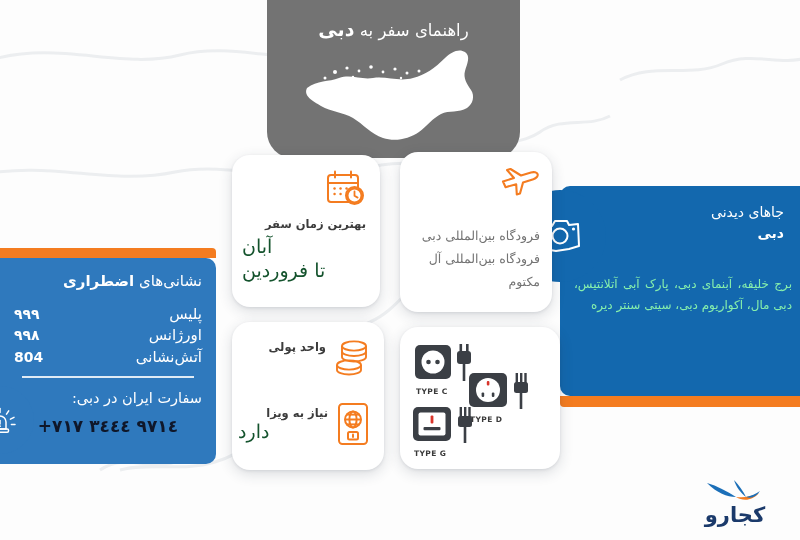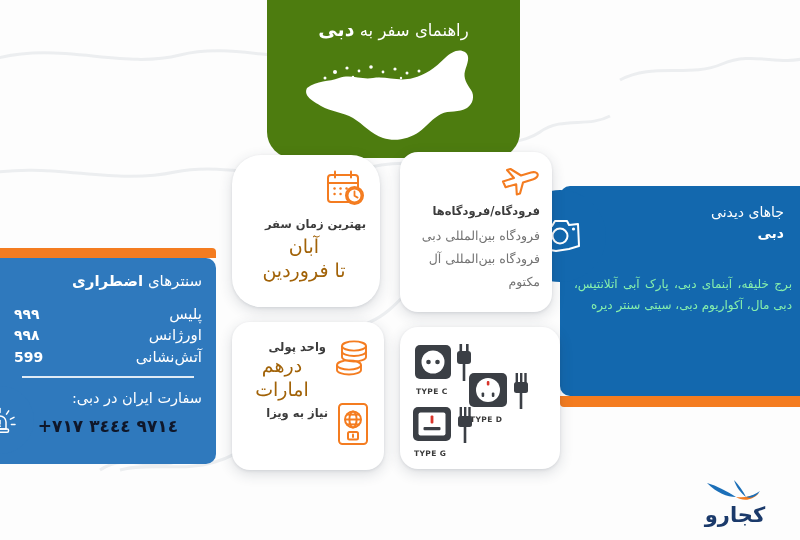--- a/index.html
+++ b/index.html
@@ -10,21 +10,21 @@
   }
   .stage{position:absolute;inset:0;width:800px;height:540px;overflow:hidden;background:#fdfdfd;}
 
   
   .bg-map{position:absolute;inset:0;width:800px;height:540px;z-index:0;}
   .bg-map svg{width:100%;height:100%;display:block;}
 
   
   .header-block{
     position:absolute;left:267px;top:0;width:253px;height:158px;
-    background:#4d7c0f;z-index:2;
+    background:#737373;z-index:2;
     border-bottom-left-radius:26px;border-bottom-right-radius:26px;
   }
   .header-title{
     position:absolute;top:18px;left:0;right:0;text-align:center;
     color:#ffffff;font-size:16.5px;letter-spacing:0;direction:rtl;
     font-weight:400;
   }
   .header-title b{font-weight:700;font-size:19px;}
   .uae-map{position:absolute;left:28px;top:44px;width:200px;height:108px;}
   .uae-map svg{width:100%;height:100%;display:block;}
@@ -87,28 +87,28 @@
     position:absolute;left:-46px;top:4px;width:92px;height:92px;border-radius:50%;
     background:#1368ae;display:flex;align-items:center;justify-content:center;
   }
   .camera-bump svg{width:44px;height:40px;display:block;}
 
   
   .card{
     position:absolute;background:#ffffff;border-radius:18px;z-index:4;
     box-shadow:0 4px 14px rgba(40,50,70,.16), 0 1px 3px rgba(40,50,70,.10);
   }
-  #card-time{left:232px;top:155px;width:148px;height:152px;border-radius:29px;}
+  #card-time{left:232px;top:155px;width:148px;height:152px;}
   #card-airport{left:400px;top:152px;width:152px;height:160px;}
   #card-money{left:232px;top:322px;width:152px;height:148px;}
   #card-plugs{left:400px;top:327px;width:160px;height:142px;}
 
   .c-icon{position:absolute;}
   .c-label{position:absolute;color:#3c3c3c;font-size:11.5px;font-weight:700;direction:rtl;text-align:right;}
-  .c-value{position:absolute;color:#a16207;font-size:19px;direction:rtl;text-align:center;line-height:1.25;font-weight:300;}
+  .c-value{position:absolute;color:#14532d;font-size:19px;direction:rtl;text-align:left;line-height:1.25;font-weight:300;}
   .c-list{position:absolute;color:#737373;font-size:12.5px;direction:rtl;text-align:right;line-height:1.85;font-weight:300;}
 
   
   #tc-icon{right:14px;top:14px;width:40px;height:38px;}
   #tc-label{right:14px;top:62px;left:10px;}
   #tc-value{right:14px;top:80px;left:10px;}
   
   #ac-icon{right:12px;top:12px;width:40px;height:32px;}
   #ac-label{right:12px;top:52px;left:8px;}
   #ac-list{right:12px;top:72px;left:10px;}
@@ -189,34 +189,34 @@
           <circle cx="106" cy="34" r="1.2"></circle>
             <circle cx="124" cy="27" r="1.5"></circle>
         </g>
       </svg>
     </div>
   </div>
 
   <div class="left-panel">
     <div class="top-stripe"></div>
     <div class="lp-title">
-      <span>سنتر‌های </span><b>اضطراری</b>
+      <span>نشانی‌های </span><b>اضطراری</b>
     </div>
     <div class="em-rows">
       <div class="em-row">
         <span class="lbl">پلیس</span>
         <span class="num">٩٩٩</span>
       </div>
       <div class="em-row">
         <span class="lbl">اورژانس</span>
         <span class="num">٩٩٨</span>
       </div>
       <div class="em-row">
         <span class="lbl">آتش‌نشانی</span>
-        <span class="num">599</span>
+        <span class="num">804</span>
       </div>
     </div>
     <div class="lp-divider"></div>
     <div class="lp-embassy">سفارت ایران در دبی:</div>
     <div class="lp-phone">+٩٧١٤ ٣٤٤٤ ٧١٧</div>
     <div class="siren-bump">
       <svg viewBox="0 0 34 34" xmlns="http://www.w3.org/2000/svg" fill="none" stroke="#ffffff" stroke-width="1.5" stroke-linecap="round">
         <path d="M11 26 L11 19 C11 15.7 13.7 13 17 13 C20.3 13 23 15.7 23 19 L23 26 Z"></path>
         <rect x="8.5" y="26" width="17" height="3.2" rx="1.2"></rect>
         <line x1="17" y1="17.5" x2="17" y2="21"></line>
@@ -272,51 +272,50 @@
     <div class="c-value" id="tc-value" style="white-space:pre-line">آبان
 تا فروردین</div>
   </div>
 
   <div class="card" id="card-airport">
     <div class="c-icon" id="ac-icon">
       <svg viewBox="0 0 40 32" xmlns="http://www.w3.org/2000/svg" fill="none" stroke="#f47c20" stroke-width="2.1" stroke-linejoin="round" stroke-linecap="round">
         <path d="M3 17.5 L14 14 L7 6 L10.5 5 L21 11.5 L31 8.5 C34 7.6 37 8.4 37.6 10.2 C38.2 12 36.4 14.2 33.4 15.2 L23 18.6 L20 29.5 L16.8 30.4 L16.2 20.2 L5.6 23.2 Z"></path>
       </svg>
     </div>
-    <div class="c-label" id="ac-label">فرودگاه/فرودگاه‌ها</div>
     <div class="c-list" id="ac-list" style="white-space:pre-line">فرودگاه بین‌المللی دبی
 فرودگاه بین‌المللی آل مکتوم</div>
   </div>
 
   <div class="card" id="card-money">
     <div class="c-icon" id="mc-icon">
       <svg viewBox="0 0 40 38" xmlns="http://www.w3.org/2000/svg" fill="none" stroke="#f47c20" stroke-width="1.9">
         <ellipse cx="22" cy="8" rx="12" ry="4.6"></ellipse>
         <path d="M10 8 L10 13.5 C10 16 15.4 18 22 18 C28.6 18 34 16 34 13.5 L34 8"></path>
         <path d="M10 13.5 L10 19 C10 21.5 15.4 23.5 22 23.5 C28.6 23.5 34 21.5 34 19 L34 13.5"></path>
         <ellipse cx="17" cy="27" rx="12" ry="4.6"></ellipse>
         <path d="M5 27 L5 32 C5 34.5 10.4 36.5 17 36.5 C23.6 36.5 29 34.5 29 32 L29 27"></path>
       </svg>
     </div>
     <div class="c-label" id="mc-label">واحد پولی</div>
-    <div class="c-value" id="mc-value">درهم امارات</div>
 
     <div class="c-icon" id="vc-icon">
       <svg viewBox="0 0 34 44" xmlns="http://www.w3.org/2000/svg" fill="none" stroke="#f47c20" stroke-width="2">
         <rect x="3" y="2" width="28" height="40" rx="3.5"></rect>
         <circle cx="17" cy="17.5" r="8"></circle>
         <ellipse cx="17" cy="17.5" rx="3.6" ry="8"></ellipse>
         <line x1="9" y1="17.5" x2="25" y2="17.5"></line>
         <line x1="10.4" y1="12.6" x2="23.6" y2="12.6"></line>
         <line x1="10.4" y1="22.4" x2="23.6" y2="22.4"></line>
         <rect x="12" y="30" width="10" height="7.5" rx="1.5"></rect>
         <line x1="17" y1="32.5" x2="17" y2="35" stroke-linecap="round"></line>
       </svg>
     </div>
     <div class="c-label" id="vc-label">نیاز به ویزا</div>
+    <div class="c-value" id="vc-value">دارد</div>
   </div>
 
   <div class="card" id="card-plugs">
 
     <div class="plug-item" id="plug-c">
       <svg width="62" height="44" viewBox="0 0 62 44" xmlns="http://www.w3.org/2000/svg">
         <rect x="1" y="4" width="36" height="34" rx="5" fill="#3b3f45"></rect>
         <circle cx="19" cy="21" r="11.5" fill="#ffffff"></circle>
         <circle cx="14.5" cy="21" r="2.3" fill="#3b3f45"></circle>
         <circle cx="23.5" cy="21" r="2.3" fill="#3b3f45"></circle>

